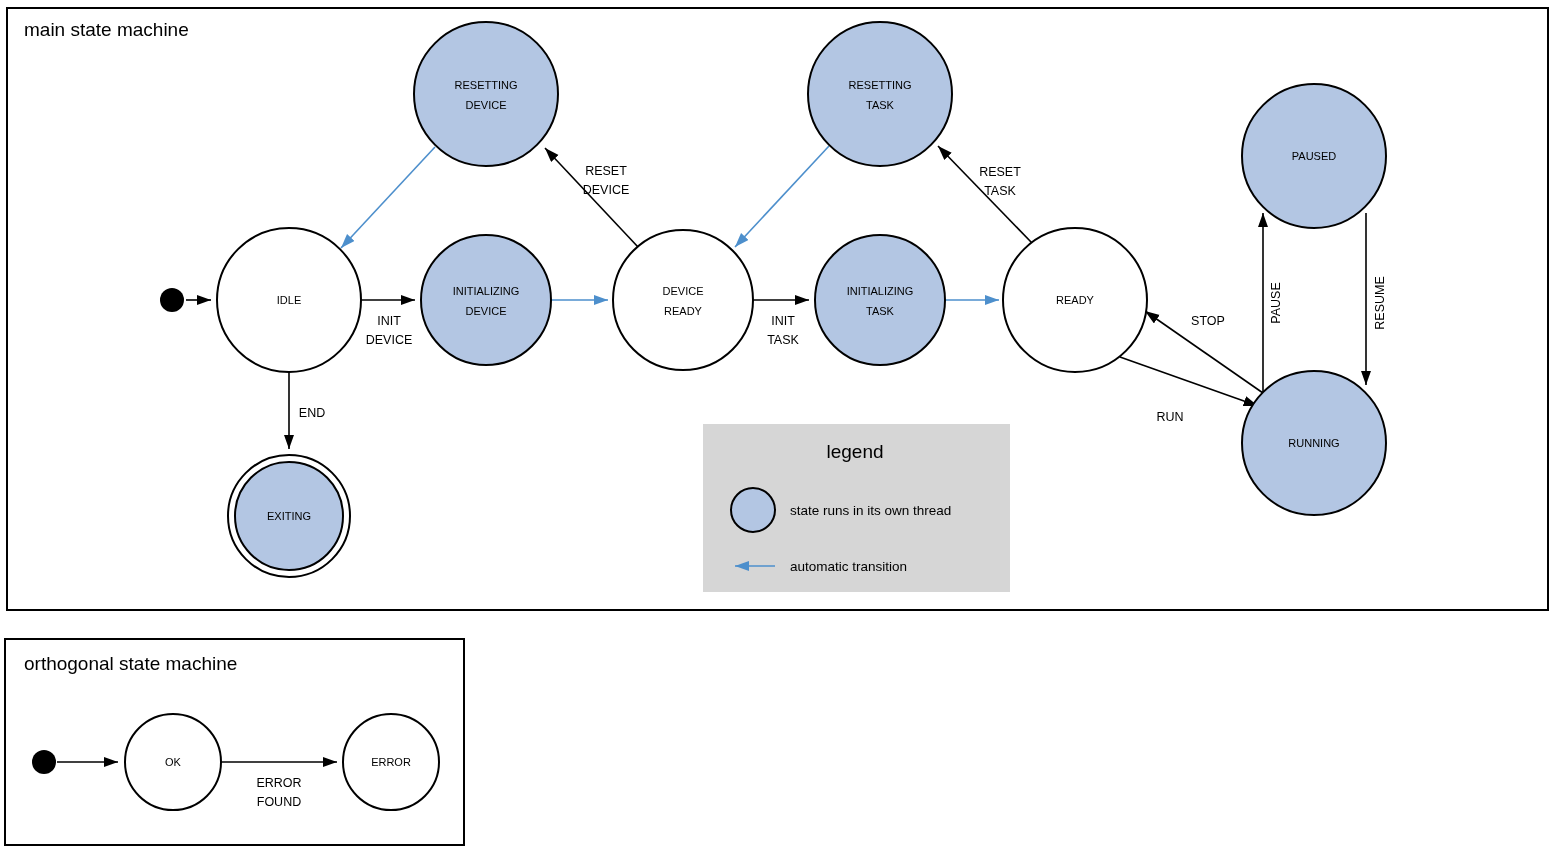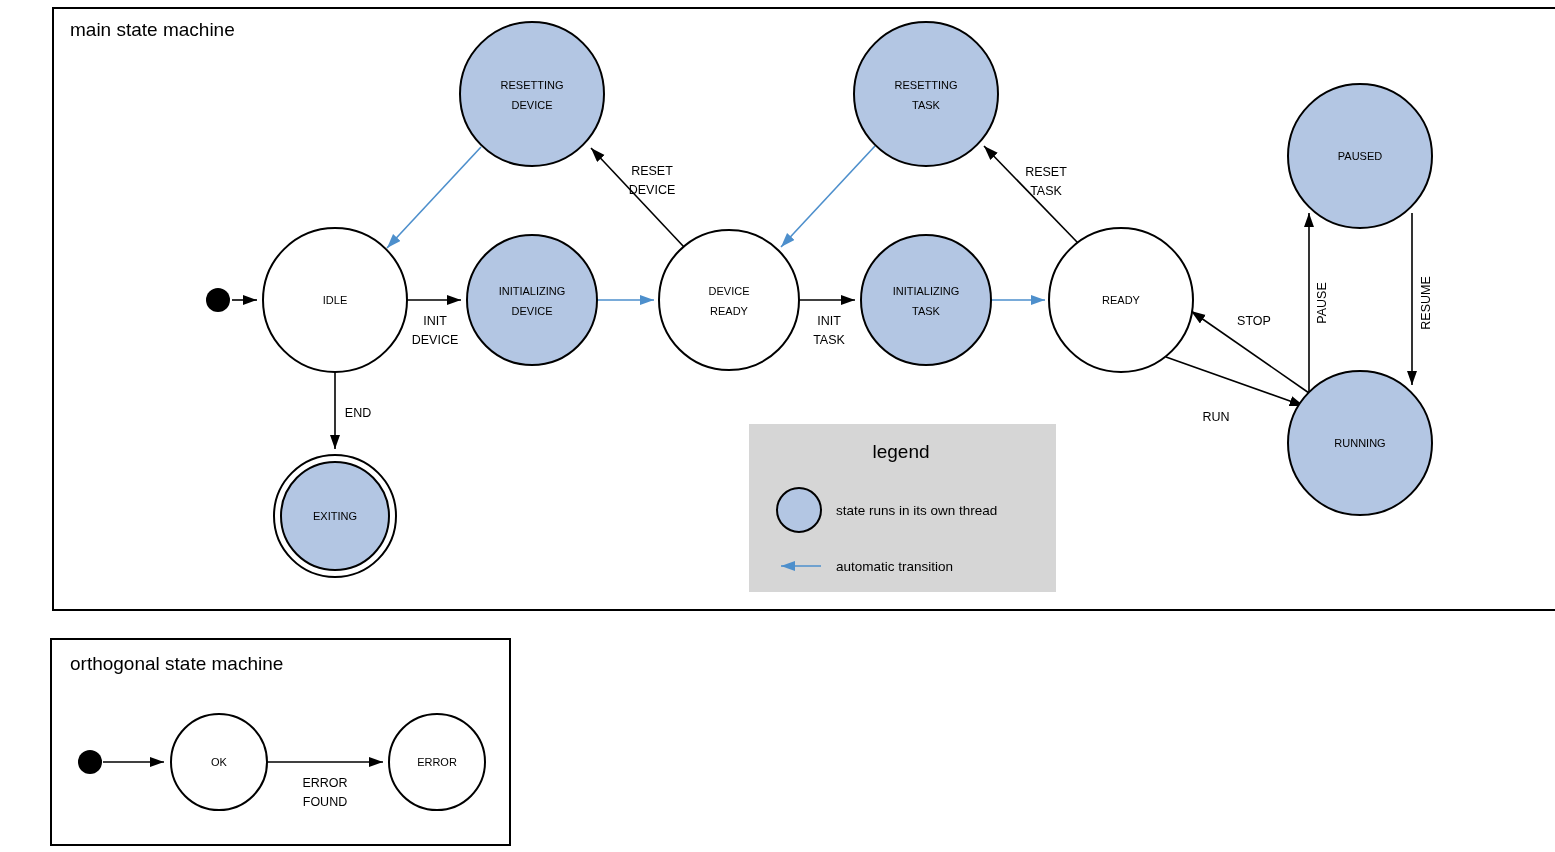--- a/index.html
+++ b/index.html
@@ -1,17 +1,17 @@
 <!DOCTYPE html>
 <html><head>
 <meta charset="utf-8">
 <style>
   html,body{margin:0;padding:0;background:#ffffff;}
   body{width:1555px;height:852px;font-family:"Liberation Sans",sans-serif;overflow:hidden;}
-  #canvas{position:relative;width:1407px;height:852px;padding-left:46px;}
+  #canvas{position:relative;width:1407px;height:852px;}
   svg{display:block;}
   .frame{fill:none;stroke:#000000;stroke-width:2;}
   .state-circle{fill:#ffffff;stroke:#000000;stroke-width:2;}
   .state-circle.threaded{fill:#b3c6e3;}
   .final-ring{fill:none;stroke:#000000;stroke-width:2;}
   .init-dot{fill:#000000;stroke:none;}
   .edge{fill:none;stroke:#000000;stroke-width:1.6;}
   .edge.auto{stroke:#4d8fcc;stroke-width:1.6;}
   .state-label{font-family:"Liberation Sans",sans-serif;font-size:11px;fill:#000000;text-anchor:middle;}
   .edge-label{font-family:"Liberation Sans",sans-serif;font-size:12.5px;fill:#000000;text-anchor:middle;}

